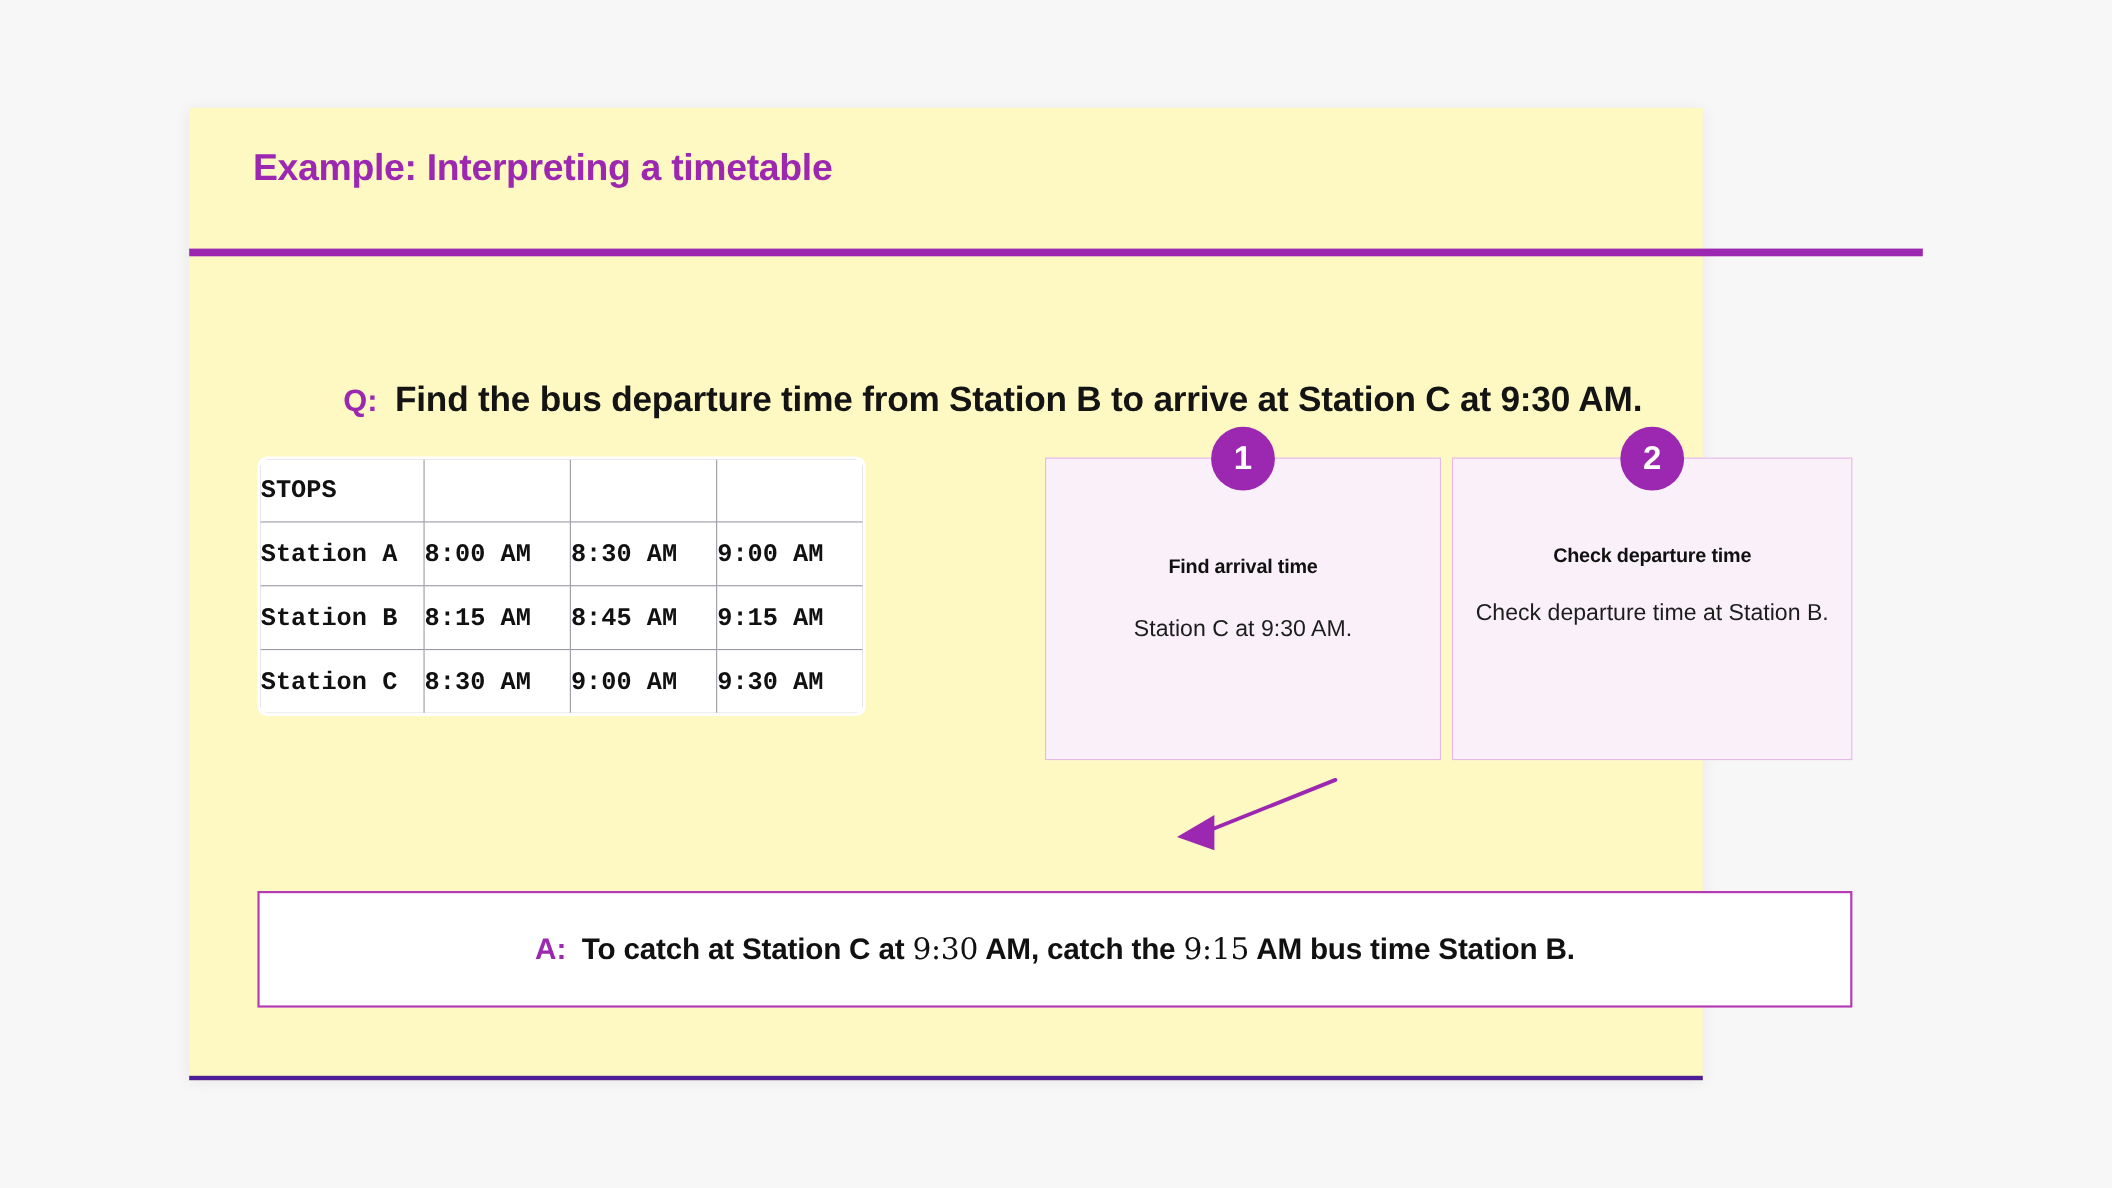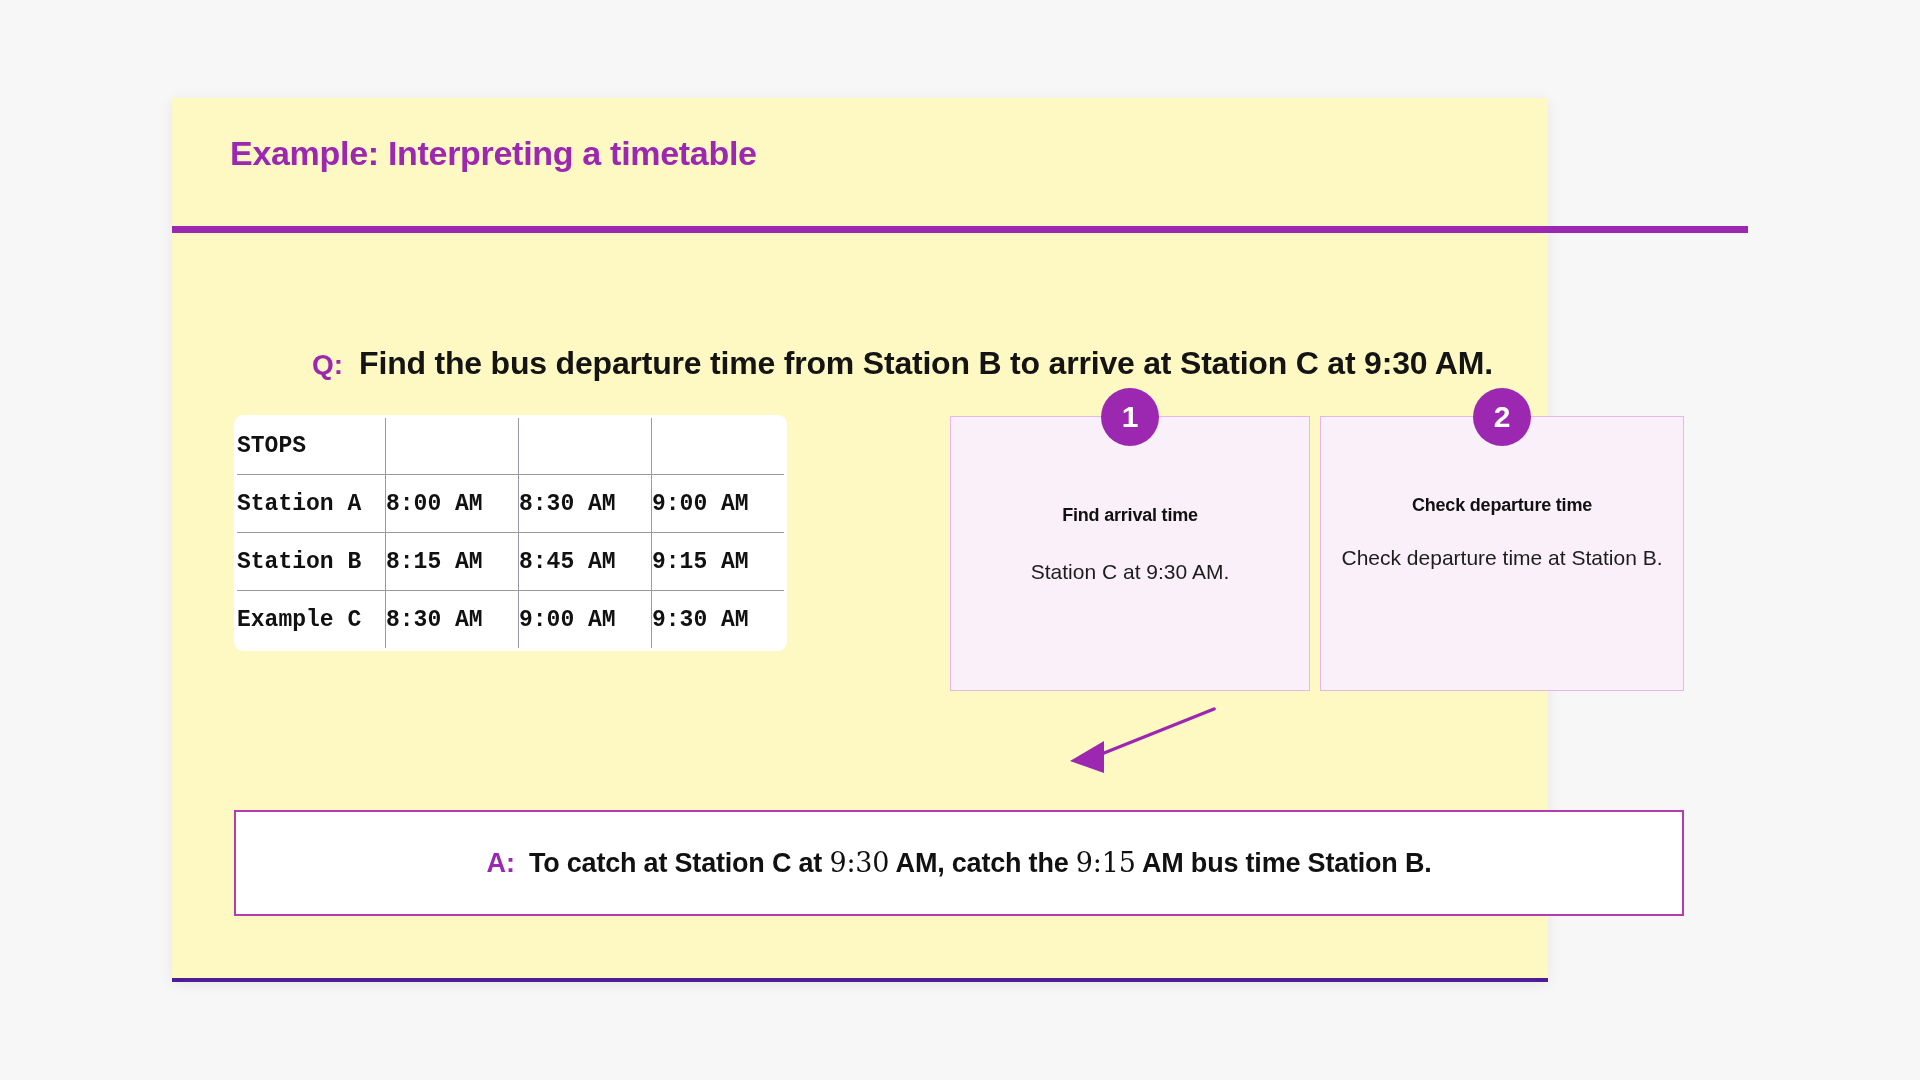--- a/index.html
+++ b/index.html
@@ -232,21 +232,21 @@
             <td class="col-time">8:30 AM</td>
             <td class="col-time">9:00 AM</td>
           </tr>
           <tr>
             <td class="col-stop cell-hl">Station B</td>
             <td class="col-time">8:15 AM</td>
             <td class="col-time">8:45 AM</td>
             <td class="col-time cell-hl">9:15 AM</td>
           </tr>
           <tr>
-            <td class="col-stop cell-hl">Example C</td>
+            <td class="col-stop cell-hl">Station C</td>
             <td class="col-time">8:30 AM</td>
             <td class="col-time">9:00 AM</td>
             <td class="col-time cell-hl">9:30 AM</td>
           </tr>
         </tbody>
       </table>
     </div>
 
     <div class="step-card" id="step-card-1">
       <div class="step-badge">1</div>

